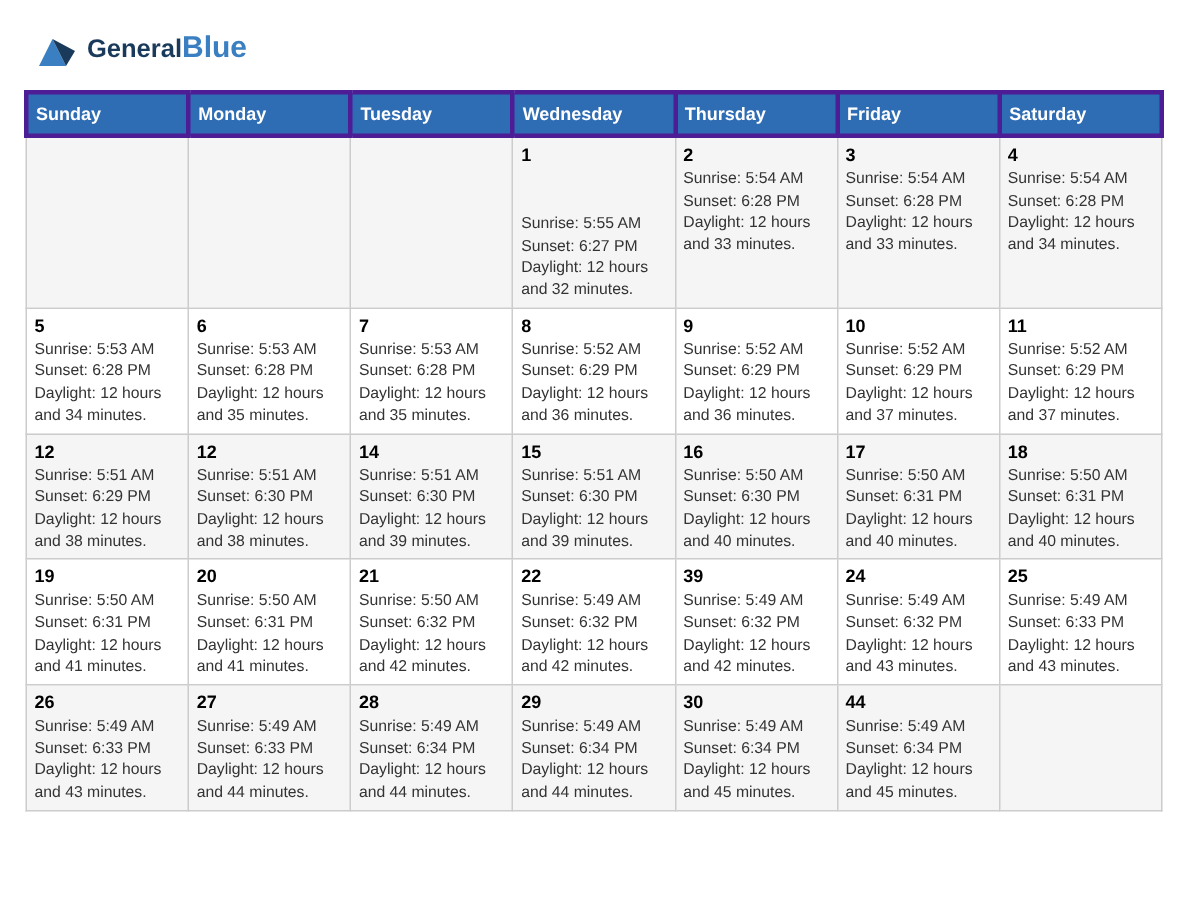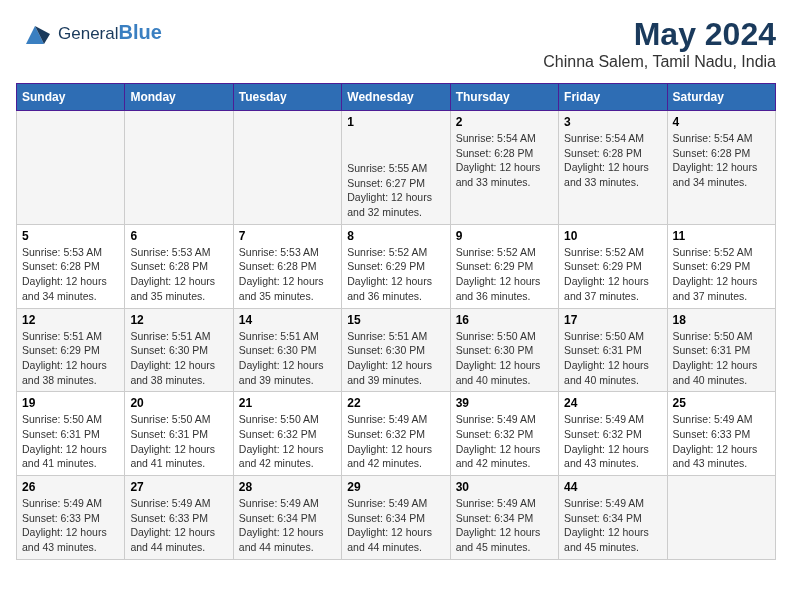--- a/index.html
+++ b/index.html
@@ -44,21 +44,21 @@
       border-collapse: collapse;
       font-size: 11px;
     }
     thead tr th {
       background-color: #2e6db4;
       color: #fff;
       text-align: left;
       padding: 6px 5px;
       font-size: 12px;
       font-weight: bold;
-      border: 1px solid #4c1d95;
+      border: 3px solid #4c1d95;
     }
     tbody tr td {
       border: 1px solid #ccc;
       vertical-align: top;
       padding: 4px 5px;
       min-height: 70px;
       height: 80px;
     }
     tbody tr:nth-child(odd) td {
       background-color: #f5f5f5;
@@ -87,28 +87,24 @@
 <div class="header">
   <div class="logo">
     <div class="logo-row">
 
       <svg width="38" height="32" viewBox="0 0 38 32">
         <polygon points="10,28 28,28 19,10" fill="#3a7fc1"></polygon>
         <polygon points="19,10 28,28 34,18" fill="#1a3a5c"></polygon>
       </svg>
       <div>
         <div>
-          <span style="font-size:17px;font-weight:normal;color:#1a3a5c;">General</span><span style="font-size:20px;font-weight:bold;color:#3a7fc1;">Blue</span>
+          <span style="font-size:17px;font-weight:bold;color:#1a3a5c;">General</span><span style="font-size:20px;font-weight:bold;color:#3a7fc1;">Blue</span>
         </div>
       </div>
     </div>
-  </div>
-  <div class="title-block">
-    <h1>May 2024</h1>
-    <h2>Chinna Salem, Tamil Nadu, India</h2>
   </div>
 </div>
 
 <table>
   <thead>
     <tr>
     <th>Sunday</th>
         <th>Monday</th>
         <th>Tuesday</th>
         <th>Wednesday</th>

